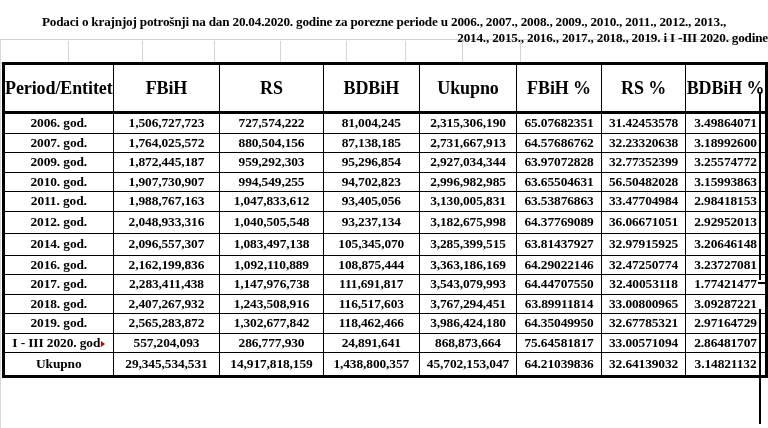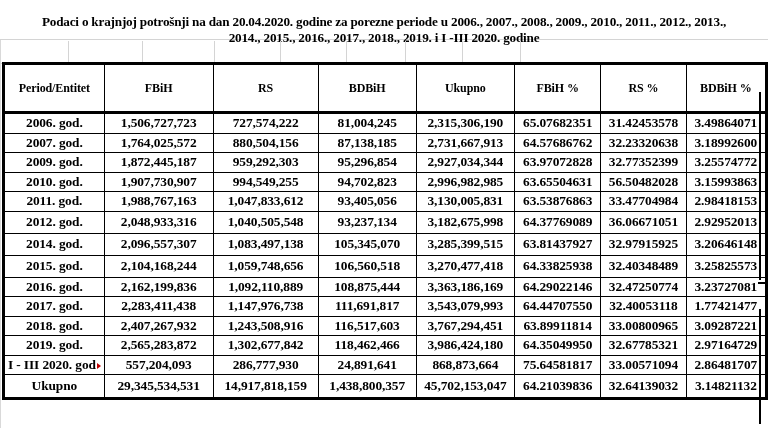--- a/index.html
+++ b/index.html
@@ -32,21 +32,21 @@
       background: #fff;
       text-align: center;
       font-weight: bold;
       font-size: 13.2px;
       line-height: 16px;
       padding-top: 14px;
       box-sizing: border-box;
       letter-spacing: -0.2px;
     }
     .title-row .l1 { display: block; white-space: nowrap; }
-    .title-row .l2 { display: block; white-space: nowrap; }
+    .title-row .l2 { display: block; white-space: nowrap; text-align: right; }
     .empty-row {
       position: absolute;
       left: 0; top: 41px;
       width: 768px; height: 22px;
       border-bottom: 1px solid #d4d4d4;
     }
     .gridline {
       position: absolute;
       top: 41px;
       width: 1px;
@@ -66,21 +66,21 @@
     table.data th, table.data td {
       border: 1px solid #000;
       text-align: center;
       padding: 0;
       white-space: nowrap;
       letter-spacing: -0.1px;
     }
     table.data thead th {
       height: 46px;
       border-bottom: 3px solid #000;
-      font-size: 12px;
+      font-size: 18px;
     }
     table.data tbody td { height: 18.5px; }
     table.data tbody tr.tall td { height: 21px; }
     table.data tbody tr.total td { height: 22px; }
     .c0 { width: 99px; }
     .c1 { width: 109px; }
     .c2 { width: 105px; }
     .c3 { width: 98px; }
     .c4 { width: 98px; }
     .c5 { width: 86px; }
@@ -206,30 +206,20 @@
     <tr class="tall">
       <td>2014. god.</td>
       <td>2,096,557,307</td>
       <td>1,083,497,138</td>
       <td>105,345,070</td>
       <td>3,285,399,515</td>
       <td>63.81437927</td>
       <td>32.97915925</td>
       <td>3.20646148</td>
     </tr>
-    <tr class="tall">
-      <td>2015. god.</td>
-      <td>2,104,168,244</td>
-      <td>1,059,748,656</td>
-      <td>106,560,518</td>
-      <td>3,270,477,418</td>
-      <td>64.33825938</td>
-      <td>32.40348489</td>
-      <td>3.25825573</td>
-    </tr>
     <tr>
       <td>2016. god.</td>
       <td>2,162,199,836</td>
       <td>1,092,110,889</td>
       <td>108,875,444</td>
       <td>3,363,186,169</td>
       <td>64.29022146</td>
       <td>32.47250774</td>
       <td>3.23727081</td>
     </tr>

